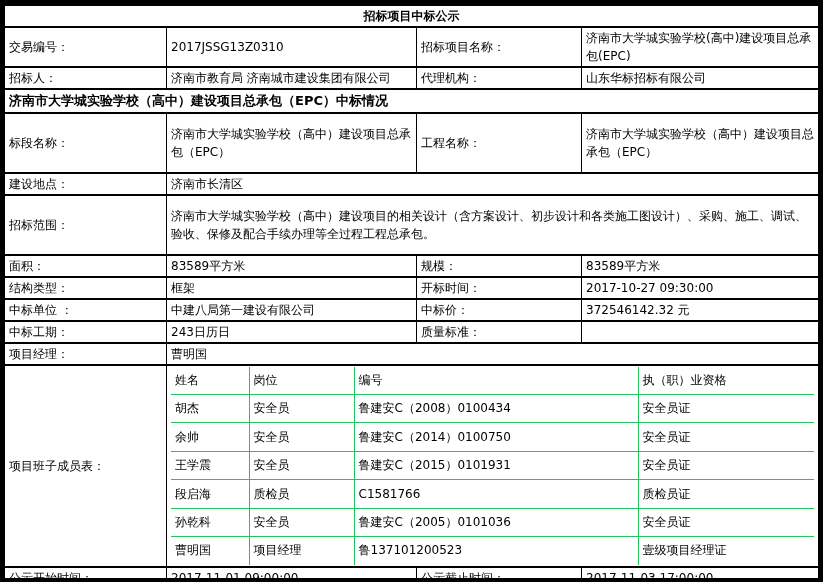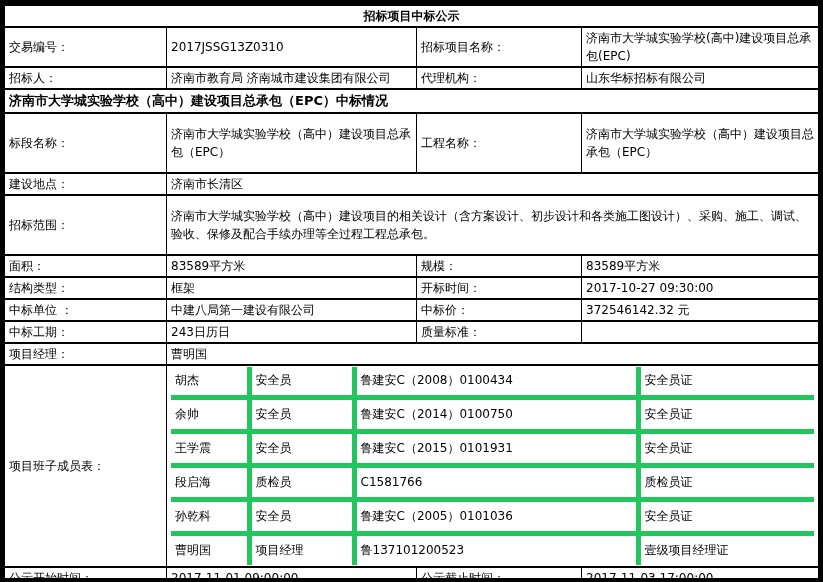--- a/index.html
+++ b/index.html
@@ -42,21 +42,21 @@
   tr.rh-l  { height: 60px; }
   tr.rh-xs { height: 16px; margin-top: 10px; }
   td.team-cell { padding: 0; vertical-align: top; }
   table.inner {
     width: 100%;
     height: 198px;
     border-collapse: collapse;
     table-layout: fixed;
   }
   table.inner td {
-    border: 5px solid #22c55e;
+    border: 1px solid #22c55e;
     padding: 1px 4px;
     vertical-align: middle;
     line-height: 1.4;
     height: 20px;
     overflow: hidden;
   }
   table.inner tr td:first-child  { border-left: none; }
   table.inner tr td:last-child   { border-right: none; }
   table.inner tr:first-child td  { border-top: none; }
   table.inner tr:last-child td   { border-bottom: none; }
@@ -138,20 +138,26 @@
         <td colspan="3" class="team-cell">
           <table class="inner">
             <colgroup>
               <col style="width:78px">
                 <col style="width:105px">
                 <col style="width:284px">
                 <col>
             </colgroup>
             <tbody>
               <tr>
+                <td>姓名</td>
+                <td>岗位</td>
+                <td>编号</td>
+                <td>执（职）业资格</td>
+              </tr>
+              <tr>
                 <td>胡杰</td>
                 <td>安全员</td>
                 <td>鲁建安C（2008）0100434</td>
                 <td>安全员证</td>
               </tr>
               <tr>
                 <td>余帅</td>
                 <td>安全员</td>
                 <td>鲁建安C（2014）0100750</td>
                 <td>安全员证</td>

